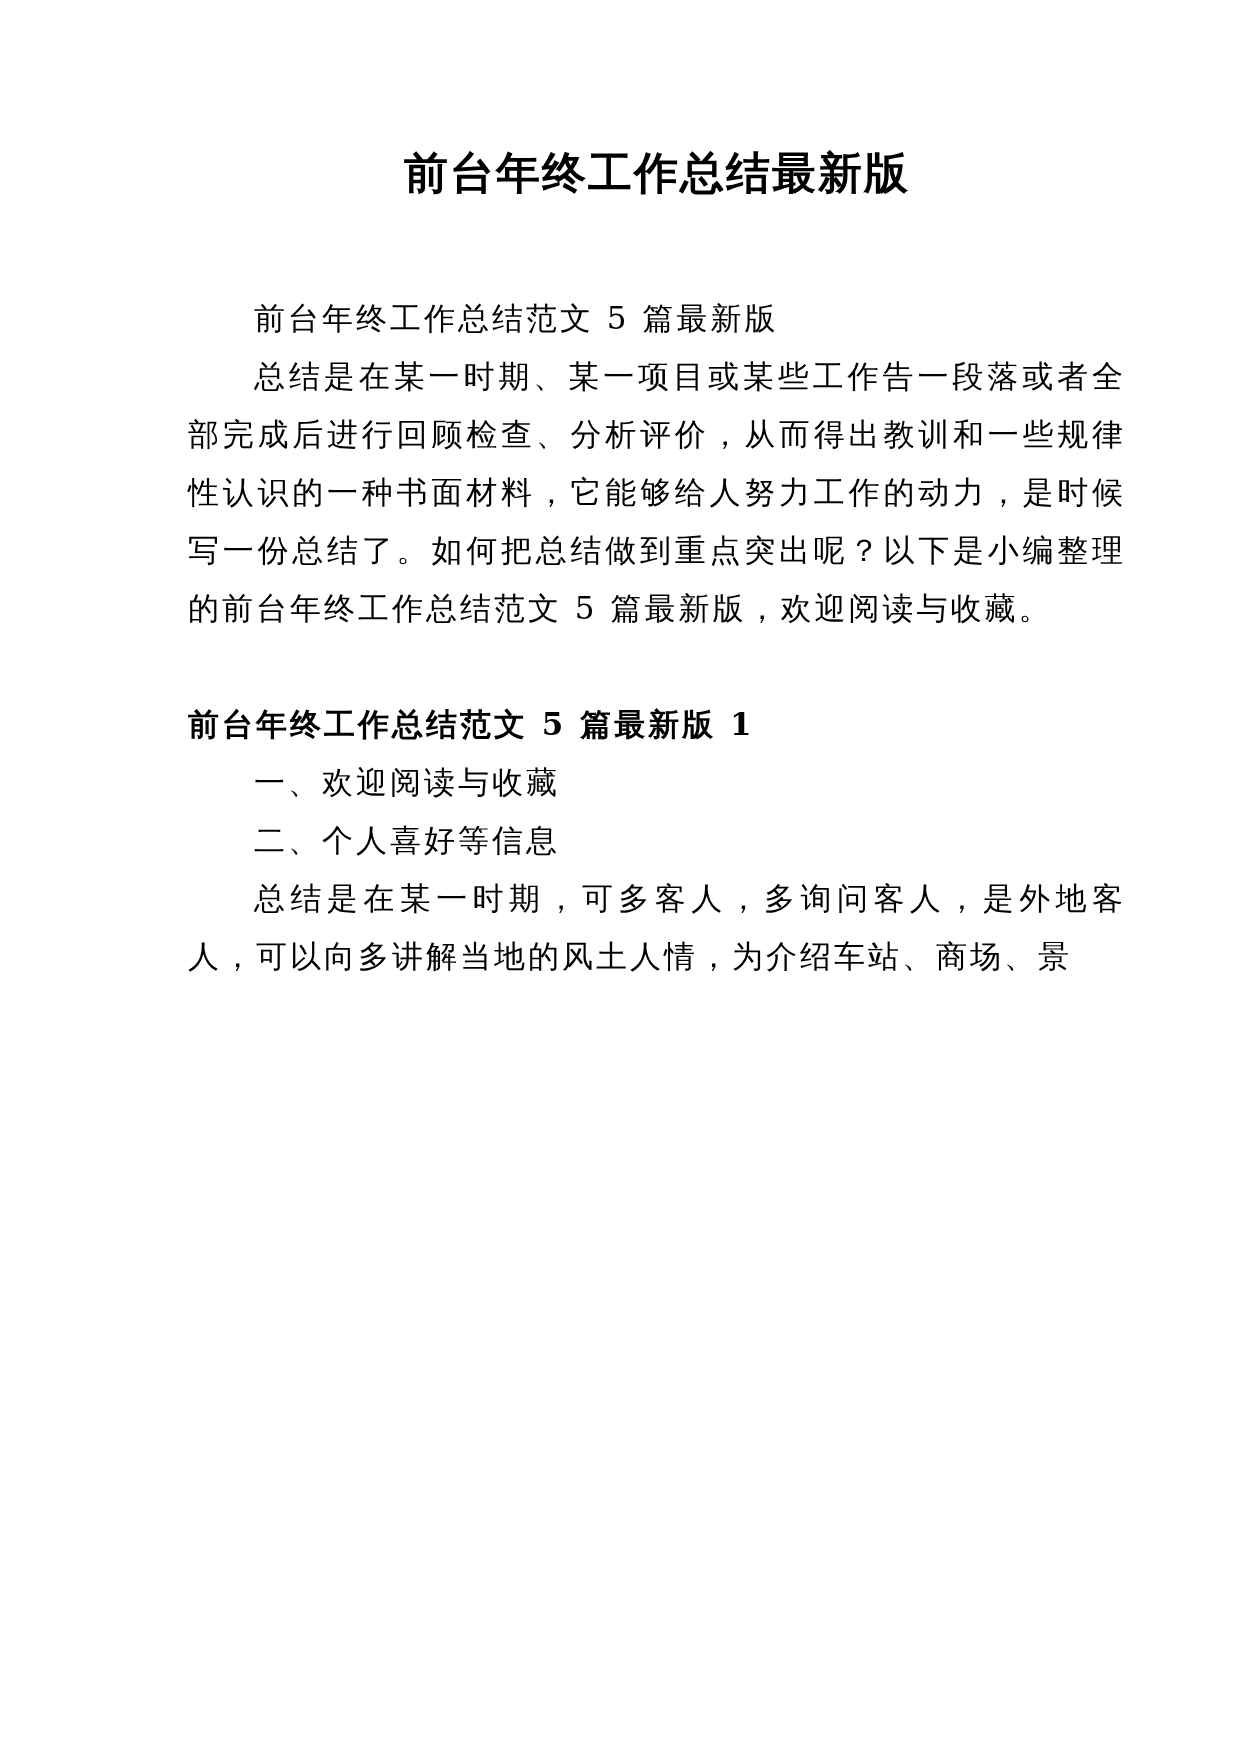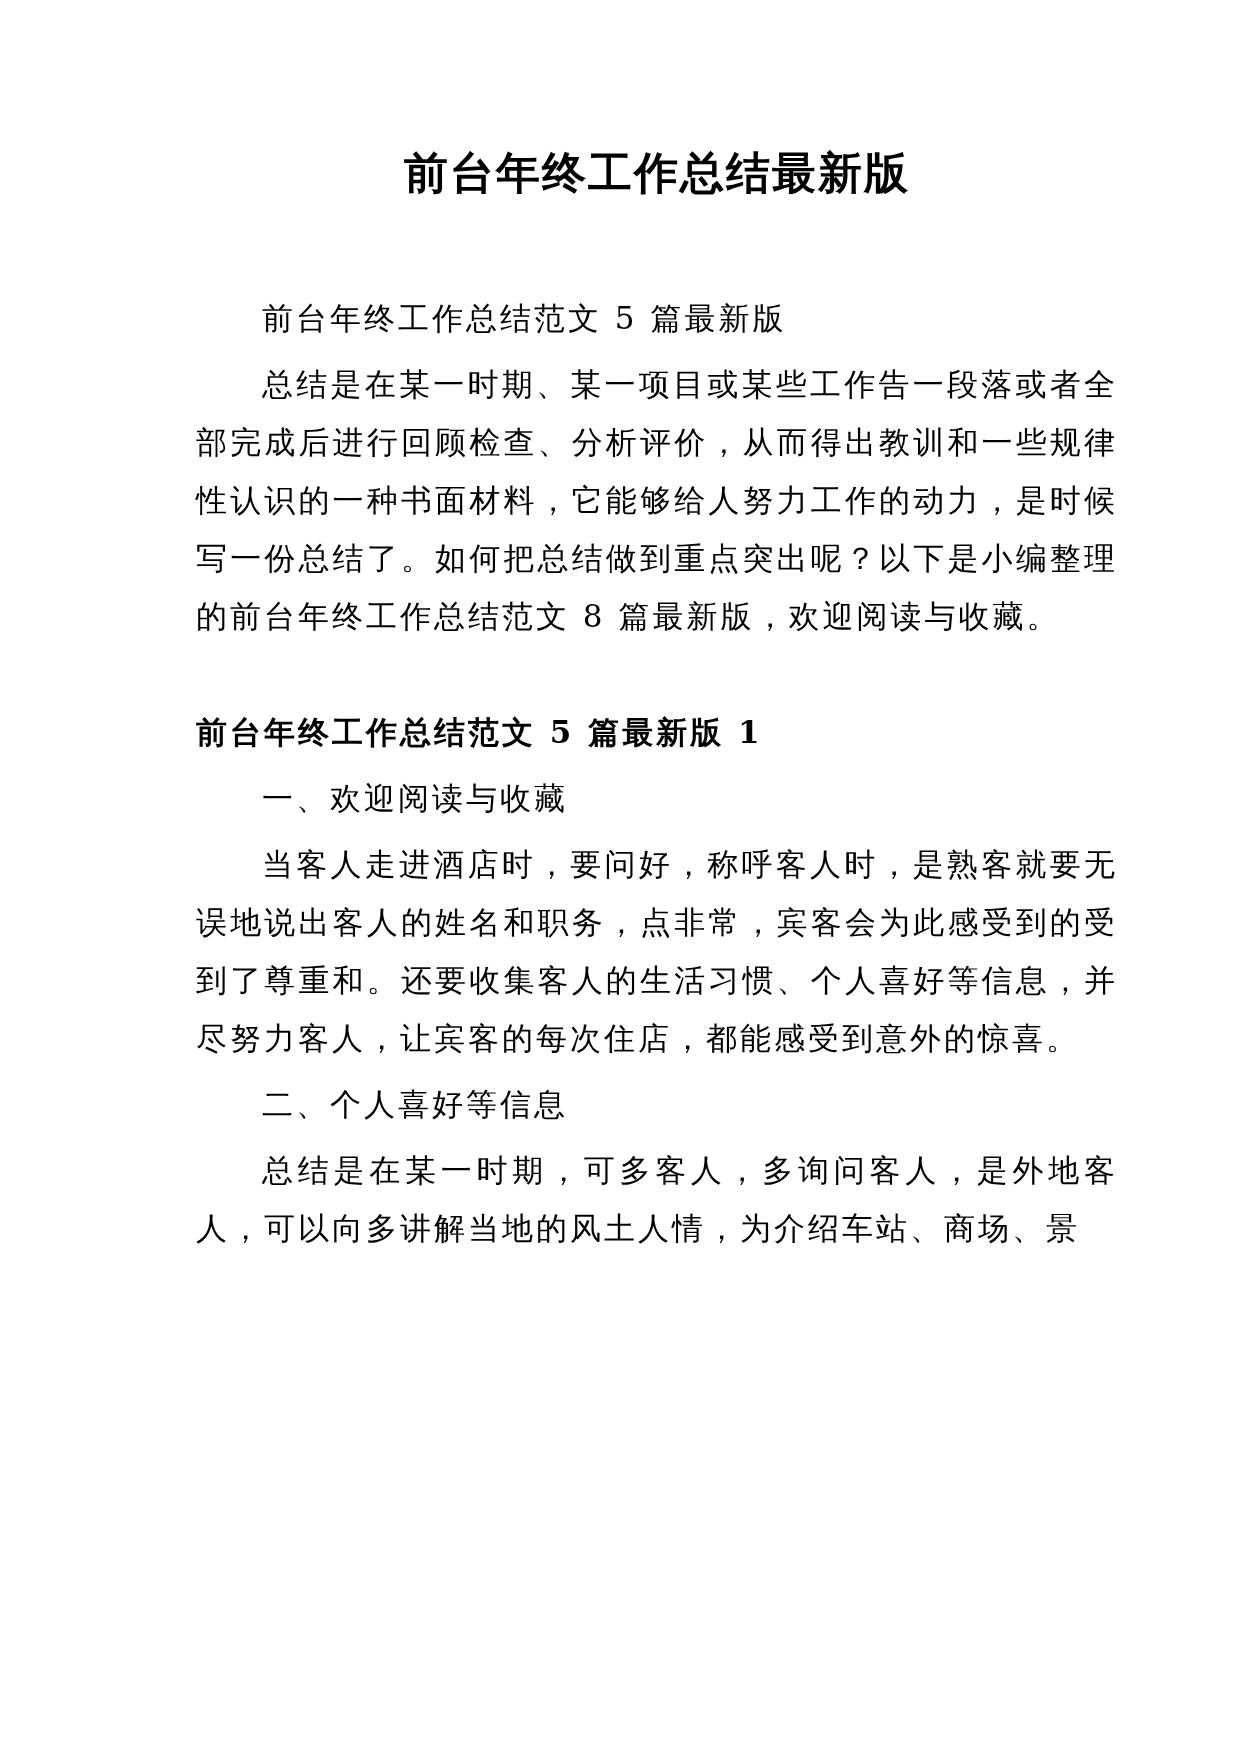--- a/index.html
+++ b/index.html
@@ -28,21 +28,21 @@
   .doc-title {
     margin: 0 0 89px 0;
     text-align: center;
     font-size: 44px;
     line-height: 55px;
     font-weight: bold;
     letter-spacing: 2px;
     white-space: nowrap;
   }
   .para {
-    margin: 8px;
+    margin: 0;
     font-size: 31px;
     line-height: 58px;
     letter-spacing: 3px;
     text-align: justify;
     text-justify: inter-character;
     font-weight: normal;
   }
   .para.indent {
     text-indent: 66px;
   }
@@ -52,21 +52,20 @@
   }
 </style>
 </head>
 <body style="background: rgb(255, 255, 255);">
 
 <div class="page" style="color: rgb(0, 0, 0);">
   <div class="content">
     <h1 class="doc-title">前台年终工作总结最新版</h1>
     <div id="doc-body">
         <p class="para indent">前台年终工作总结范文 5 篇最新版</p>
-        <p class="para indent">总结是在某一时期、某一项目或某些工作告一段落或者全部完成后进行回顾检查、分析评价，从而得出教训和一些规律性认识的一种书面材料，它能够给人努力工作的动力，是时候写一份总结了。如何把总结做到重点突出呢？以下是小编整理的前台年终工作总结范文 8 篇最新版，欢迎阅读与收藏。</p>
+        <p class="para indent">总结是在某一时期、某一项目或某些工作告一段落或者全部完成后进行回顾检查、分析评价，从而得出教训和一些规律性认识的一种书面材料，它能够给人努力工作的动力，是时候写一份总结了。如何把总结做到重点突出呢？以下是小编整理的前台年终工作总结范文 5 篇最新版，欢迎阅读与收藏。</p>
         <p class="para spaced">前台年终工作总结范文 5 篇最新版 1</p>
         <p class="para indent">一、欢迎阅读与收藏</p>
-        <p class="para indent">当客人走进酒店时，要问好，称呼客人时，是熟客就要无误地说出客人的姓名和职务，点非常，宾客会为此感受到的受到了尊重和。还要收集客人的生活习惯、个人喜好等信息，并尽努力客人，让宾客的每次住店，都能感受到意外的惊喜。</p>
         <p class="para indent">二、个人喜好等信息</p>
         <p class="para indent">总结是在某一时期，可多客人，多询问客人，是外地客人，可以向多讲解当地的风土人情，为介绍车站、商场、景</p>
       </div>
   </div>
 </div>
 
 </body></html>

